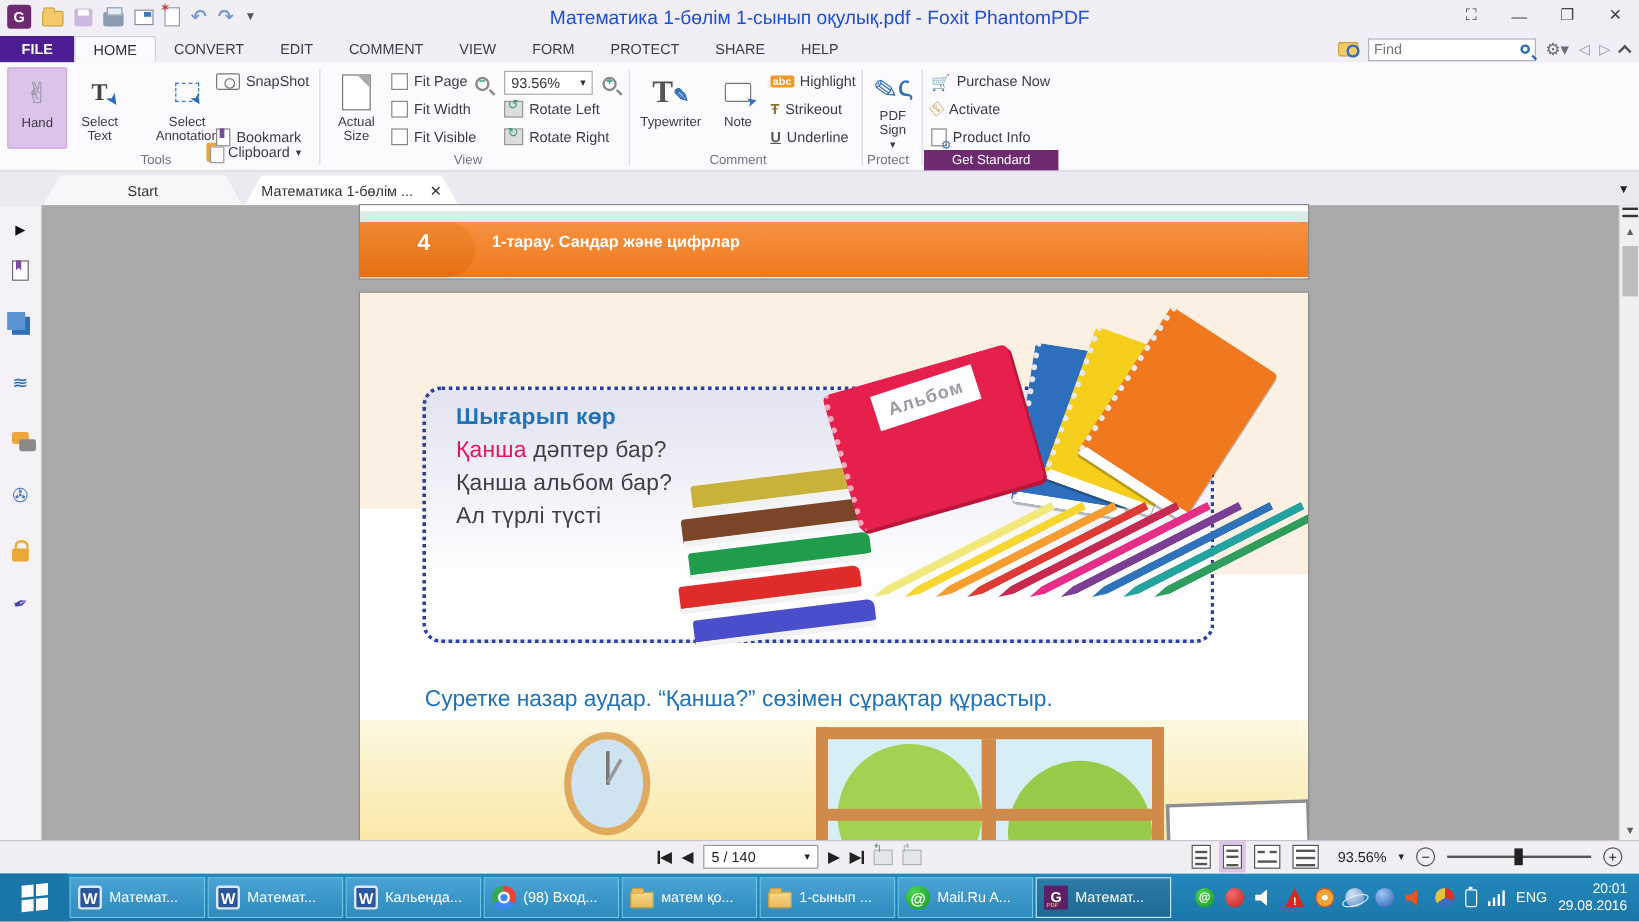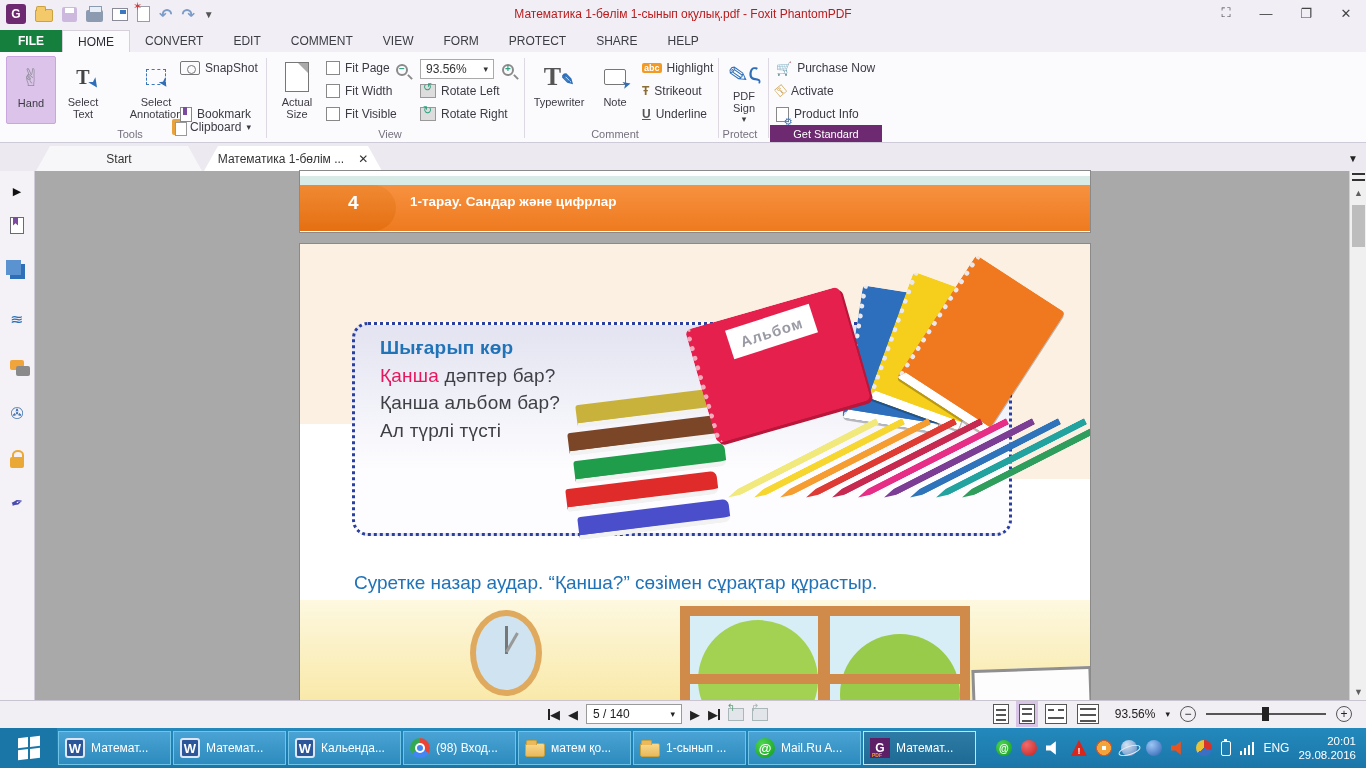--- a/index.html
+++ b/index.html
@@ -18,29 +18,29 @@
   .floppy-ic { width:15px; height:15px; background:#cdb9dd; border-radius:2px; position:relative; }
   .floppy-ic:before{ content:""; position:absolute; left:3px; top:1px; width:9px; height:5px; background:#fff;}
   .printer-ic { width:17px; height:12px; background:#8d9bb0; border-radius:2px; position:relative; margin-top:4px;}
   .printer-ic:before{ content:""; position:absolute; left:3px; top:-4px; width:11px; height:5px; background:#e8eef5; border:1px solid #8d9bb0;}
   .doc-ic { width:16px; height:13px; background:#fff; border:1px solid #8a8a99; position:relative;}
   .doc-ic:before{ content:""; position:absolute; right:1px; top:1px; width:6px; height:4px; background:#3c77c2;}
   .new-ic { width:13px; height:16px; background:#fff; border:1px solid #9a9aa8; position:relative;}
   .new-ic:before{ content:"✶"; position:absolute; left:-5px; top:-7px; color:#d23b3b; font-size:11px;}
   .arr-ic { color:#7b9cc9; font-size:16px; font-weight:bold; }
   .qat-caret { color:#555; font-size:10px; }
-  #win-title { position:absolute; left:0; right:0; top:7px; text-align:center; font-size:12px; color:#b91c1c; }
+  #win-title { position:absolute; left:0; right:0; top:7px; text-align:center; font-size:16px; color:#1d4ed8; }
   .winctl { position:absolute; top:0; right:0; display:flex; }
   .winctl span { width:40px; height:26px; display:flex; align-items:center; justify-content:center; color:#444; font-size:13px; }
 
   
   #tabrow { left:0; top:30px; width:1366px; height:22px; }
   .rtabs { display:flex; height:22px; }
   .rtab { padding:0 15px; font-size:12px; color:#3c3c44; display:flex; align-items:center; height:22px; }
-  .rtab.file { background:#15803d; color:#fff; font-weight:bold; padding:0 18px; }
+  .rtab.file { background:#4c1d95; color:#fff; font-weight:bold; padding:0 18px; }
   .rtab.active { background:#fbfafd; border:1px solid #d5d0da; border-bottom:none; color:#2b2b33; }
   .findbar { position:absolute; right:8px; top:0; height:22px; display:flex; align-items:center; gap:8px; }
   .fold-search { width:17px; height:12px; background:#f3c969; border:1px solid #caa23f; border-radius:2px; position:relative;}
   .fold-search:after{ content:""; position:absolute; right:-2px; bottom:-2px; width:7px; height:7px; border:2px solid #2e6fb8; border-radius:50%;}
   .findbox { width:140px; height:19px; background:#fff; border:1px solid #b4aec0; display:flex; align-items:center; padding:0 4px; }
   .findbox input { border:none; outline:none; flex:1; font-size:12px; color:#777; width:100px; background:transparent;}
   .mag { width:8px; height:8px; border:2px solid #2e6fb8; border-radius:50%; position:relative; }
   .mag:after { content:""; position:absolute; width:5px; height:2px; background:#2e6fb8; transform:rotate(45deg); left:7px; top:8px; }
   .gear { color:#6a6a72; font-size:14px; }
   .navarr { color:#9a94a6; font-size:12px; }
@@ -263,20 +263,31 @@
       <div class="rtab active">HOME</div>
       <div class="rtab">CONVERT</div>
       <div class="rtab">EDIT</div>
       <div class="rtab">COMMENT</div>
       <div class="rtab">VIEW</div>
       <div class="rtab">FORM</div>
       <div class="rtab">PROTECT</div>
       <div class="rtab">SHARE</div>
       <div class="rtab">HELP</div>
     </div>
+    <div class="findbar">
+      <div class="fold-search"></div>
+      <div class="findbox">
+        <input placeholder="Find" style="">
+        <div class="mag"></div>
+      </div>
+      <span class="gear">⚙▾</span>
+      <span class="navarr">◁</span>
+      <span class="navarr">▷</span>
+      <div class="chev-up"></div>
+    </div>
   </div>
 
   <div id="ribbon" class="abs">
 
     <div class="bigbtn selected" style="left:6px;">
       <div class="bicon hand-svg">✌</div>
       <span>Hand</span>
     </div>
     <div class="bigbtn" style="left:58px;">
       <div class="bicon">

